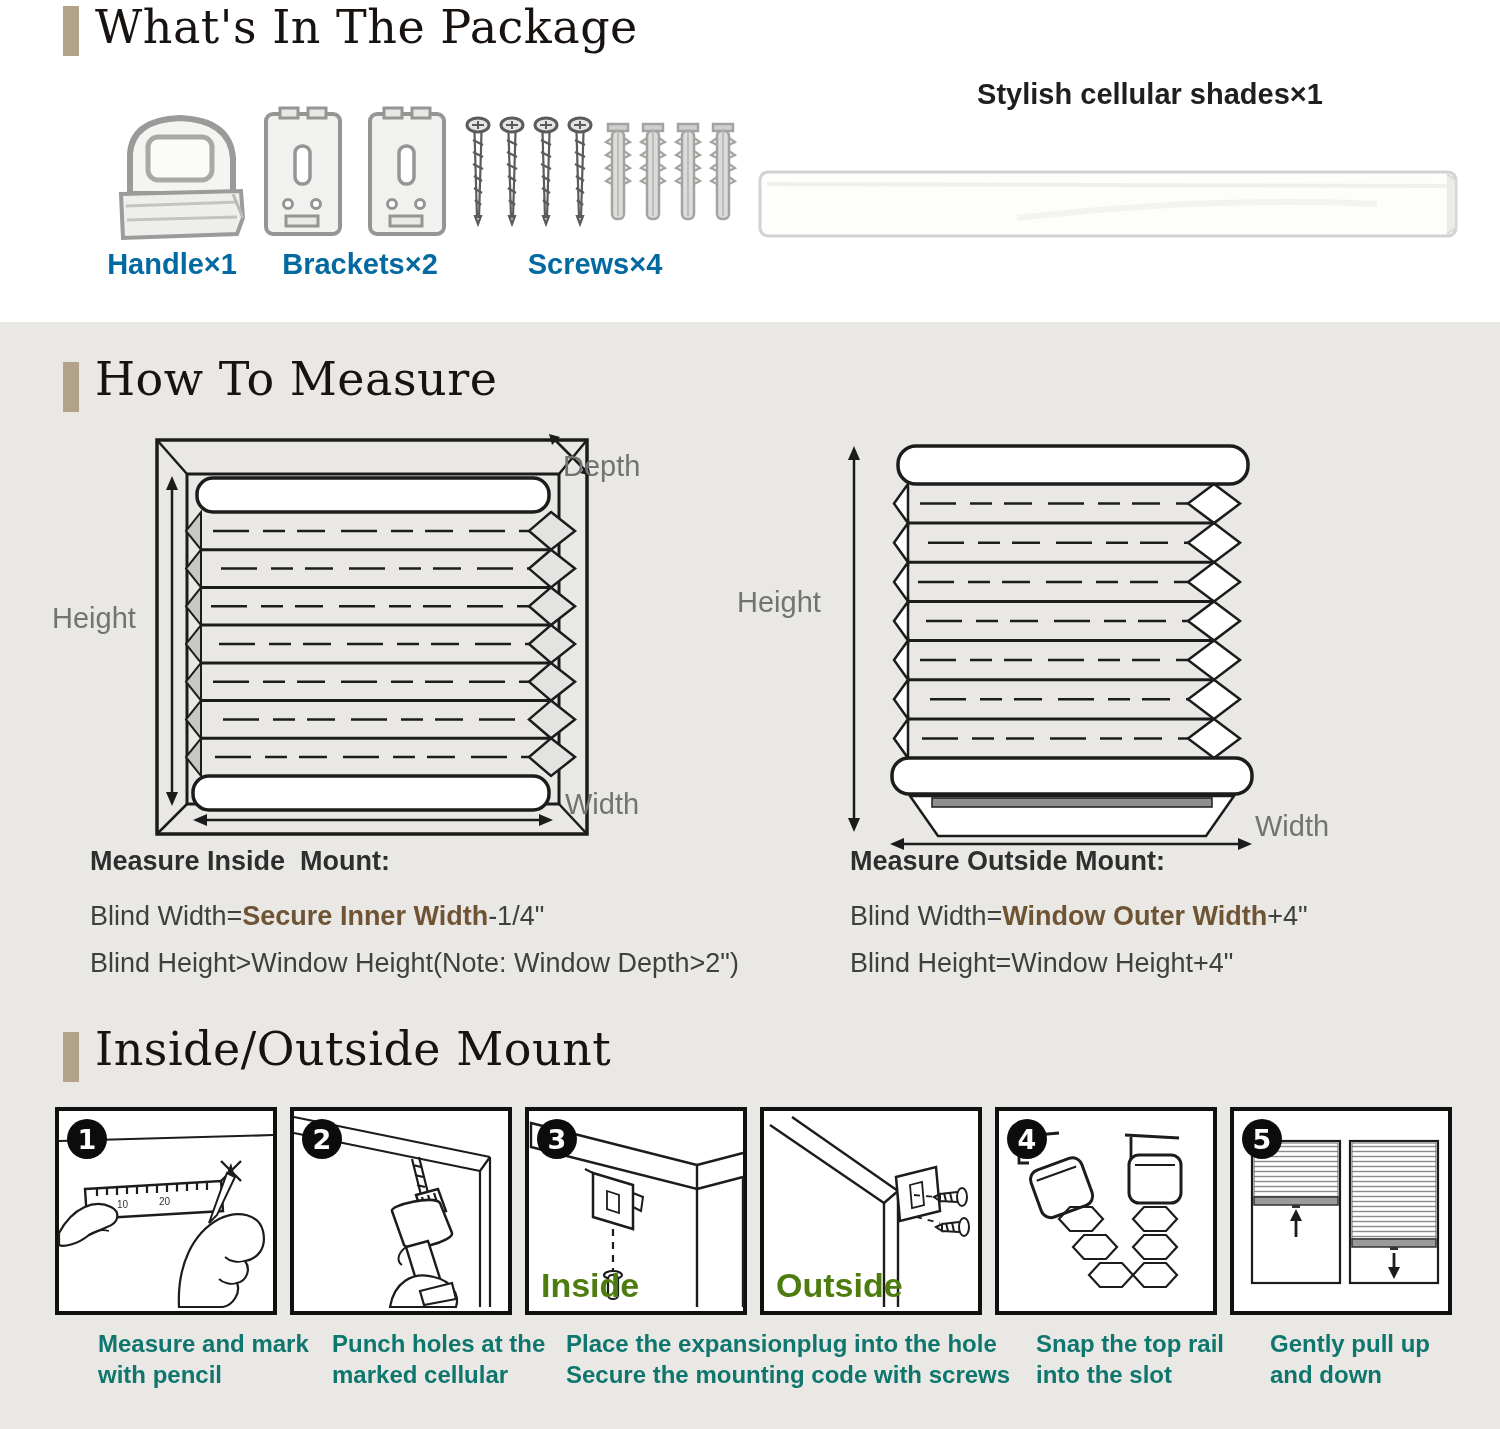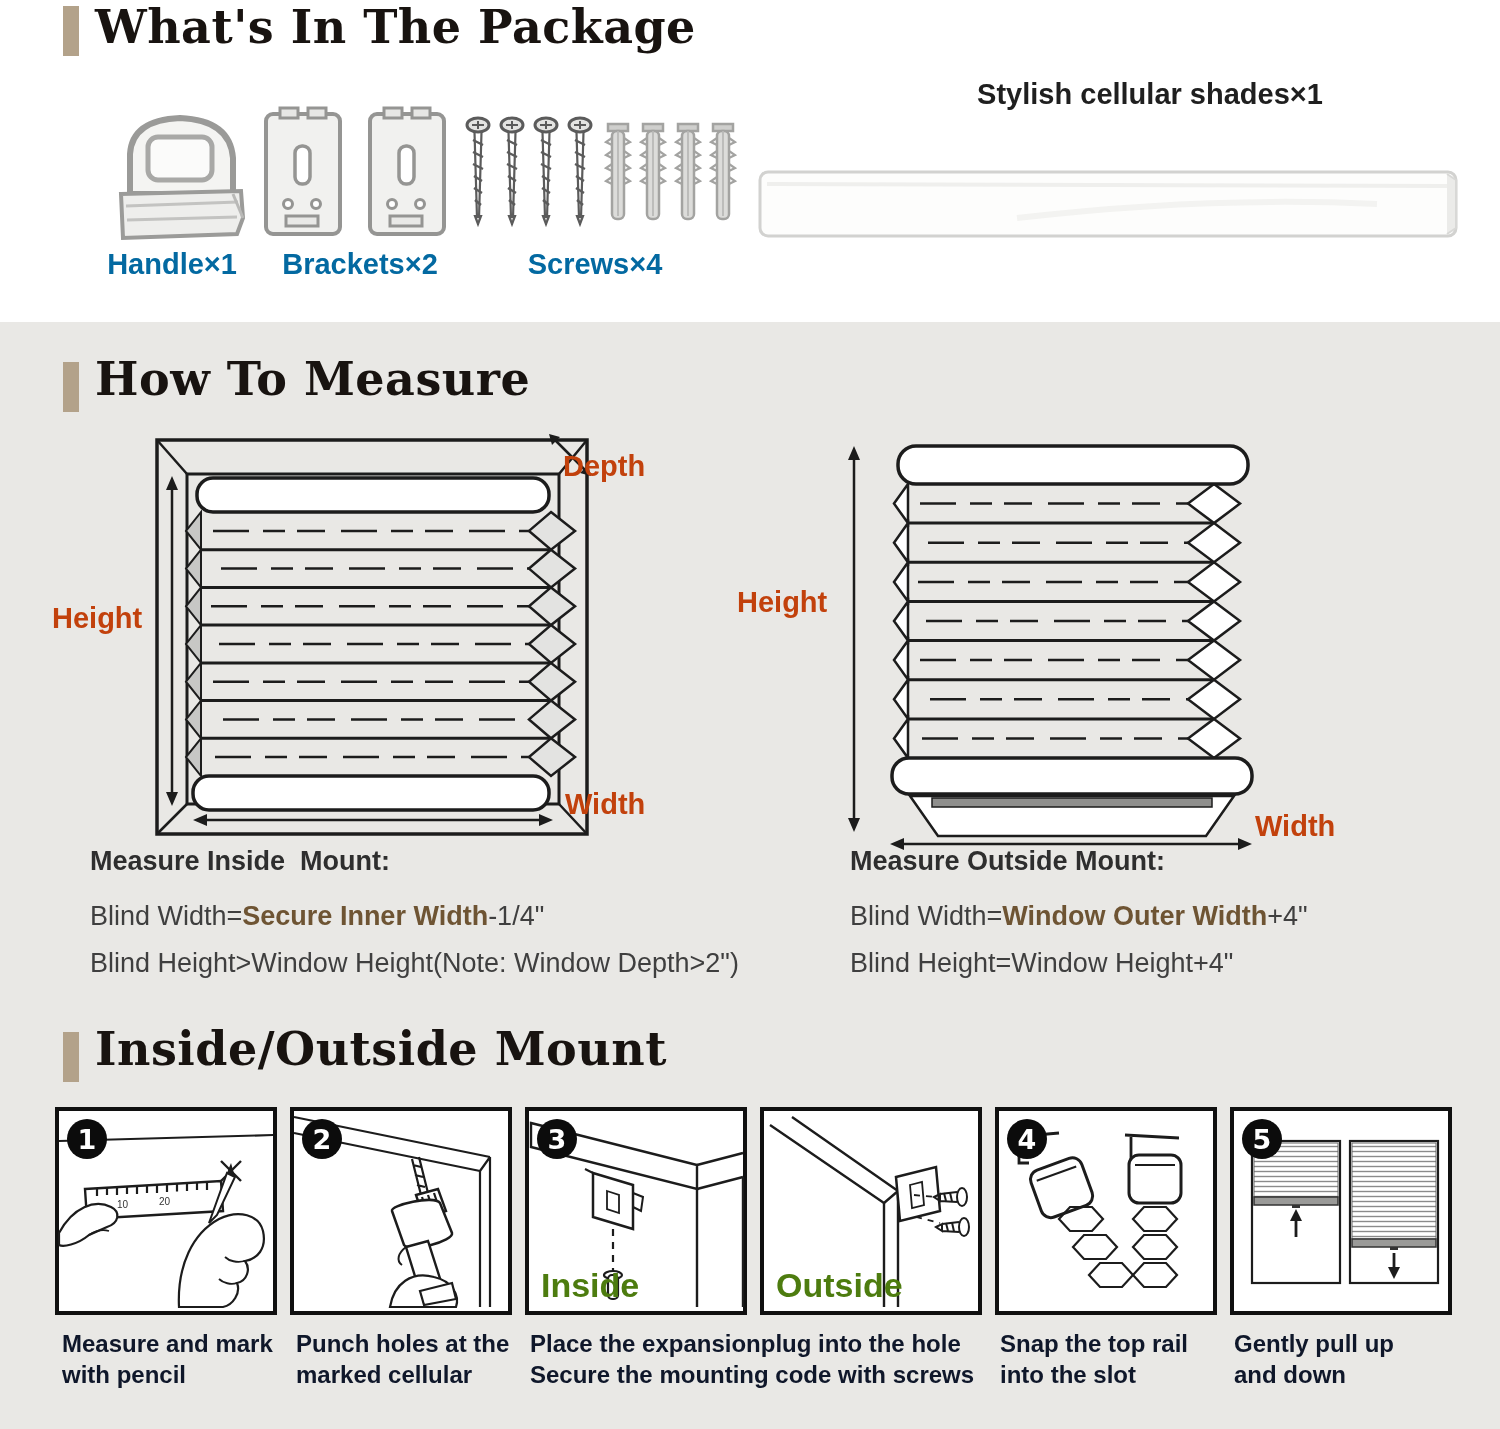--- a/index.html
+++ b/index.html
@@ -1,35 +1,35 @@
 <!DOCTYPE html>
 <html style="--accent: #b3a28a; --section_bg: #e9e8e5; --highlight: #6e5433;"><head>
 <meta charset="utf-8">
 <style>
   html,body{margin:0;padding:0;background:#fff;}
   .page{position:relative;width:1500px;height:1429px;background:#ffffff;overflow:hidden;
         font-family:"Liberation Sans",sans-serif;color:#222;}
   .gray-bg{position:absolute;left:0;top:322px;width:1500px;height:1107px;background:var(--section_bg,#e9e8e5);}
   .accent-bar{position:absolute;width:16px;background:var(--accent,#b3a28a);}
-  .section-title{position:absolute;font-family:"DejaVu Serif",serif;font-weight:bold;
+  .section-title{position:absolute;font-family:"DejaVu Serif",serif;font-weight:normal;
         font-size:46px;color:#181310;letter-spacing:.5px;white-space:nowrap;}
   .item-label{position:absolute;font-size:29px;font-weight:bold;color:#0369a1;text-align:center;white-space:nowrap;}
   .shade-label{position:absolute;font-size:29px;font-weight:bold;color:#1f1f1f;text-align:center;}
-  .dim-label{position:absolute;font-size:29px;font-weight:bold;color:#c2410c;white-space:nowrap;}
+  .dim-label{position:absolute;font-size:29px;font-weight:normal;color:#737373;white-space:nowrap;}
   .measure-block{position:absolute;font-size:27px;color:#3f3f3f;}
   .measure-block .mhead{font-weight:bold;color:#2e2e2e;white-space:pre-wrap;margin-bottom:24px;}
   .measure-block .mline{margin-bottom:16px;white-space:pre-wrap;}
   .hl{color:var(--highlight,#6e5433);font-weight:bold;}
   .steps-row{position:absolute;left:55px;top:1107px;display:flex;gap:13px;}
   .step-box{position:relative;width:222px;height:208px;background:#fff;border:4px solid #101010;box-sizing:border-box;}
   .badge{position:absolute;left:8px;top:8px;width:40px;height:40px;border-radius:50%;background:#0c0c0c;
         color:#fff;font-weight:bold;font-size:27px;display:flex;align-items:center;justify-content:center;
         font-family:"DejaVu Sans",sans-serif;z-index:3;}
   .panel-label{position:absolute;left:12px;bottom:6px;font-size:34px;font-weight:bold;color:#4d7c0f;z-index:3;}
-  .caption{position:absolute;font-size:24px;line-height:31px;font-weight:bold;color:#0f172a;white-space:pre-line;}
+  .caption{position:absolute;font-size:24px;line-height:31px;font-weight:bold;color:#0f766e;white-space:pre-line;margin-left:36px;}
   svg{position:absolute;overflow:visible;}
   .lineart{stroke:#1c1c1c;fill:none;}
 </style>
 </head>
 <body>
 
 <div class="page">
 
   <div class="gray-bg"></div>
 

